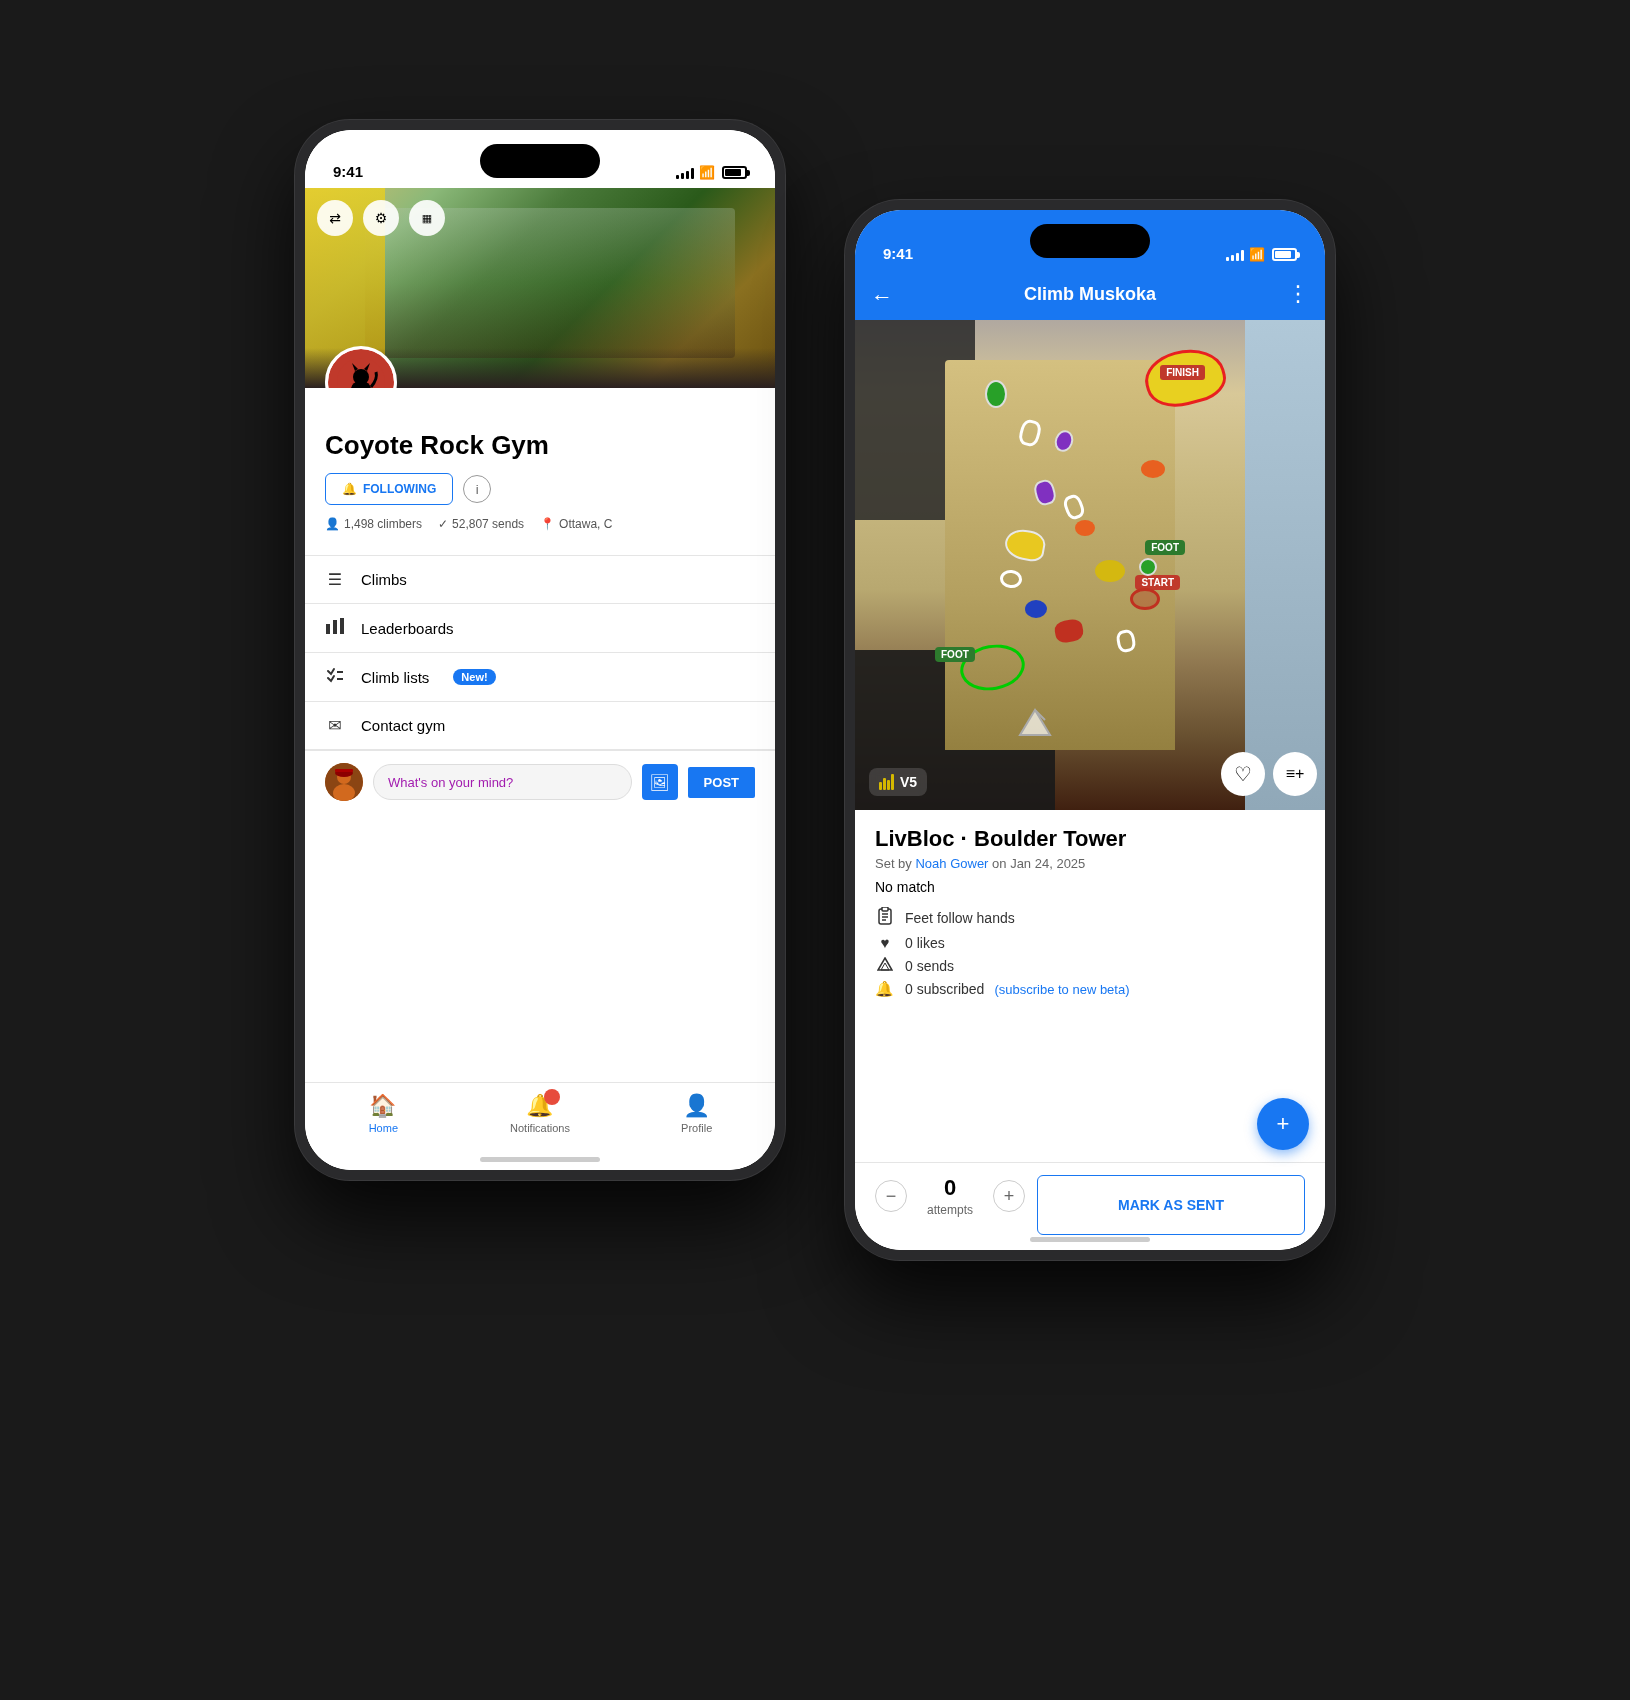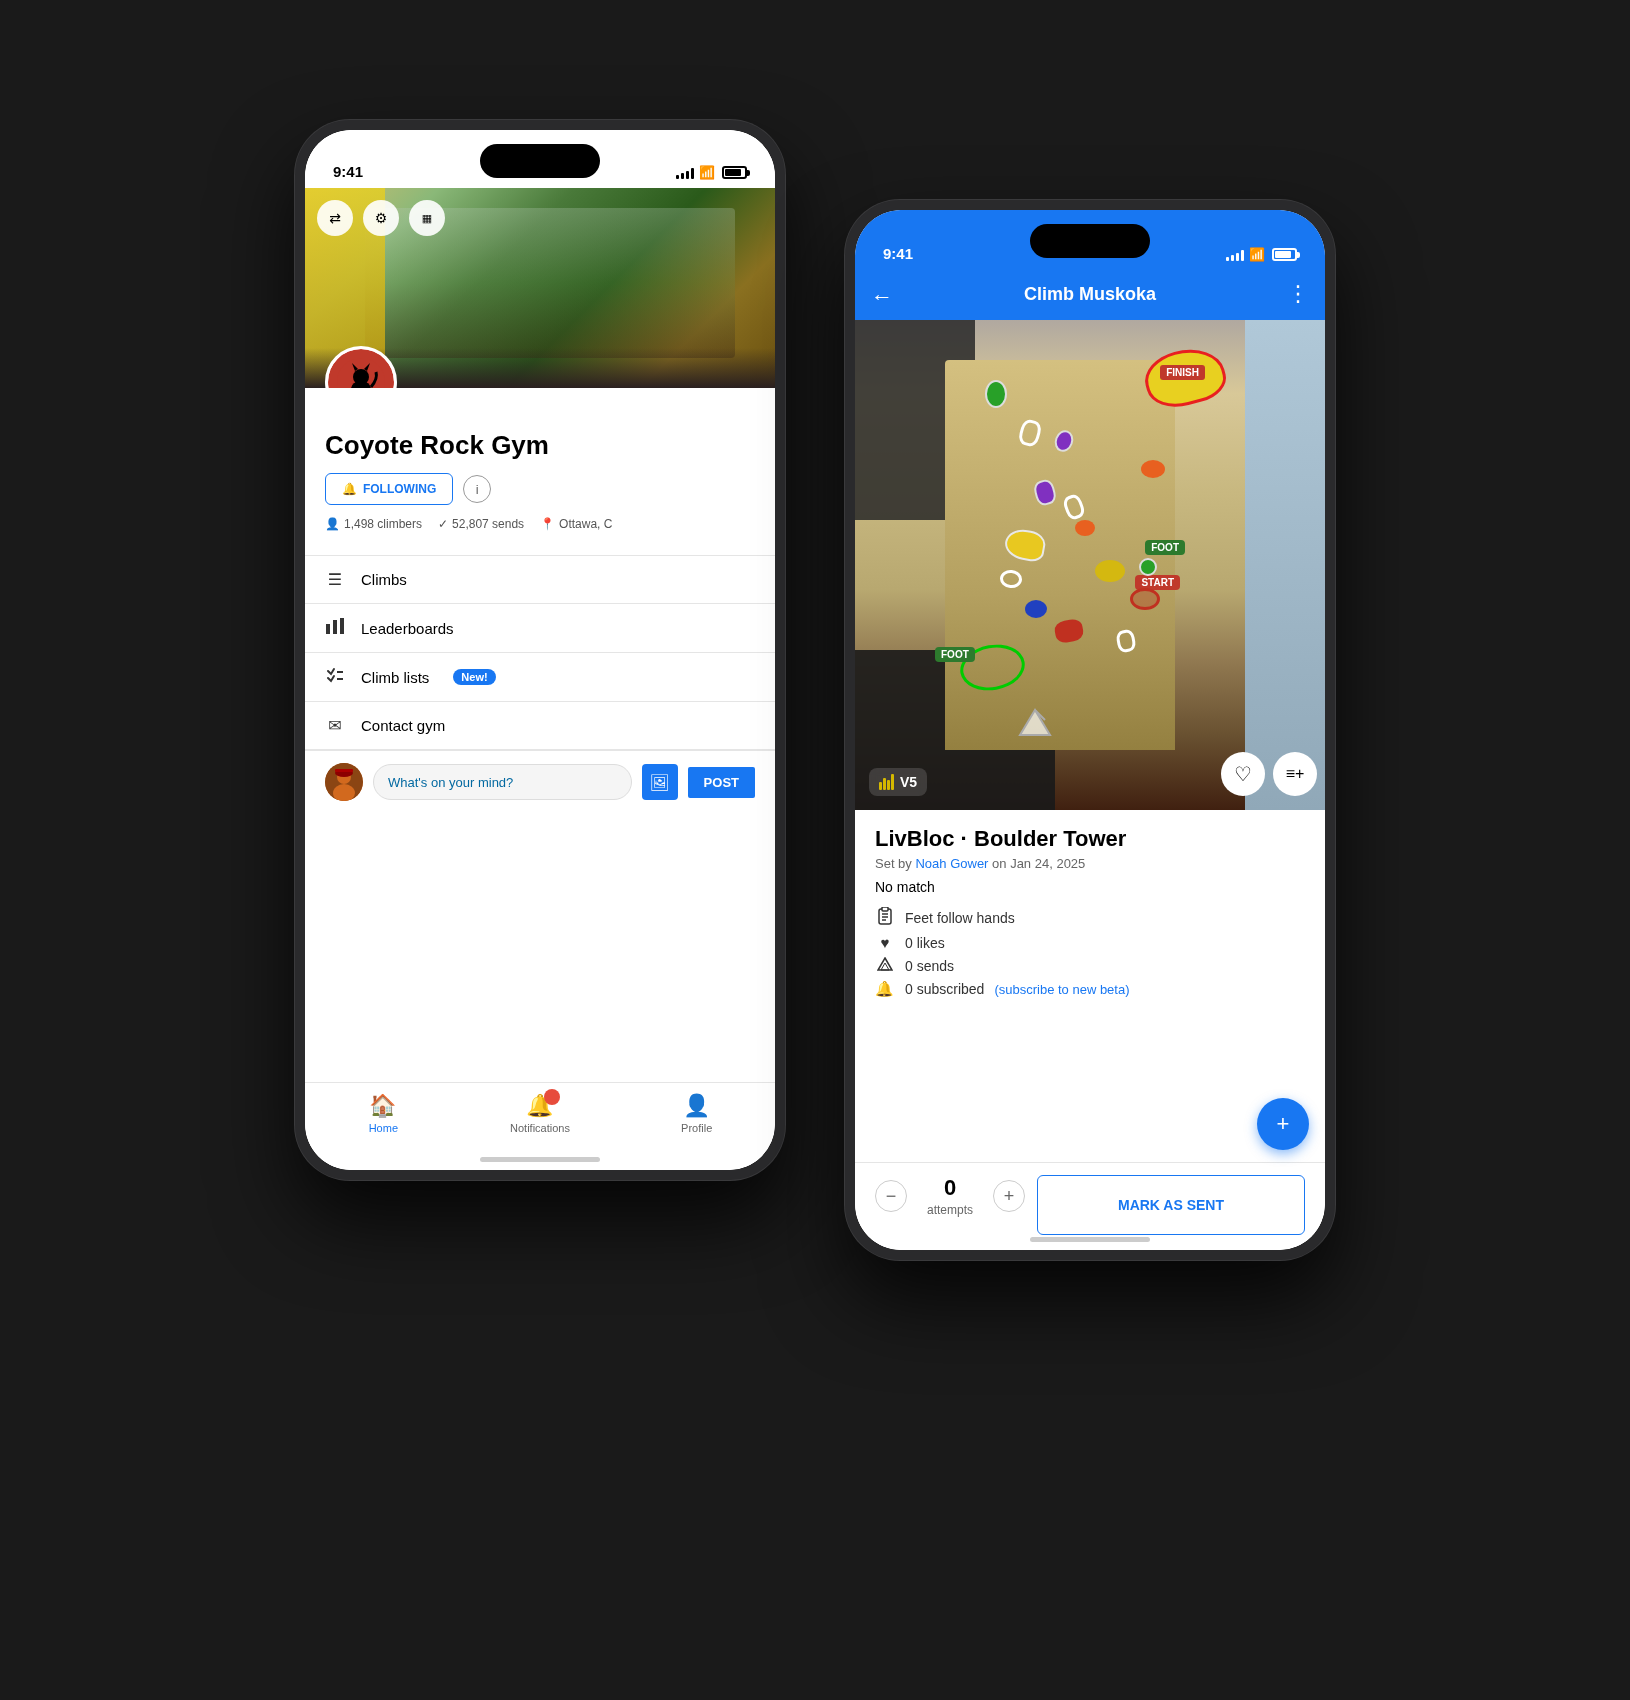--- a/index.html
+++ b/index.html
@@ -885,21 +885,21 @@
             <svg width="38" height="38" viewBox="0 0 38 38">
               <circle cx="19" cy="19" r="19" fill="#8B4513"></circle>
               <circle cx="19" cy="14" r="7" fill="#d2691e"></circle>
               <ellipse cx="19" cy="30" rx="11" ry="9" fill="#d2691e"></ellipse>
 
               <ellipse cx="19" cy="10" rx="9" ry="4" fill="#8B0000"></ellipse>
               <rect x="10" y="6" width="18" height="3" rx="1" fill="#aa0000"></rect>
             </svg>
           </div>
           <div class="post-input">
-            <span style="color:#0369a1;font-size:13px;line-height:36px;">What's on your mind?</span>
+            <span style="color:#a21caf;font-size:13px;line-height:36px;">What's on your mind?</span>
           </div>
           <div class="post-photo-btn">
             <span>🖼</span>
           </div>
           <div class="post-btn">POST</div>
         </div>
 
         <div class="bottom-nav">
           <div class="nav-item active">
             <span class="nav-icon">🏠</span>

